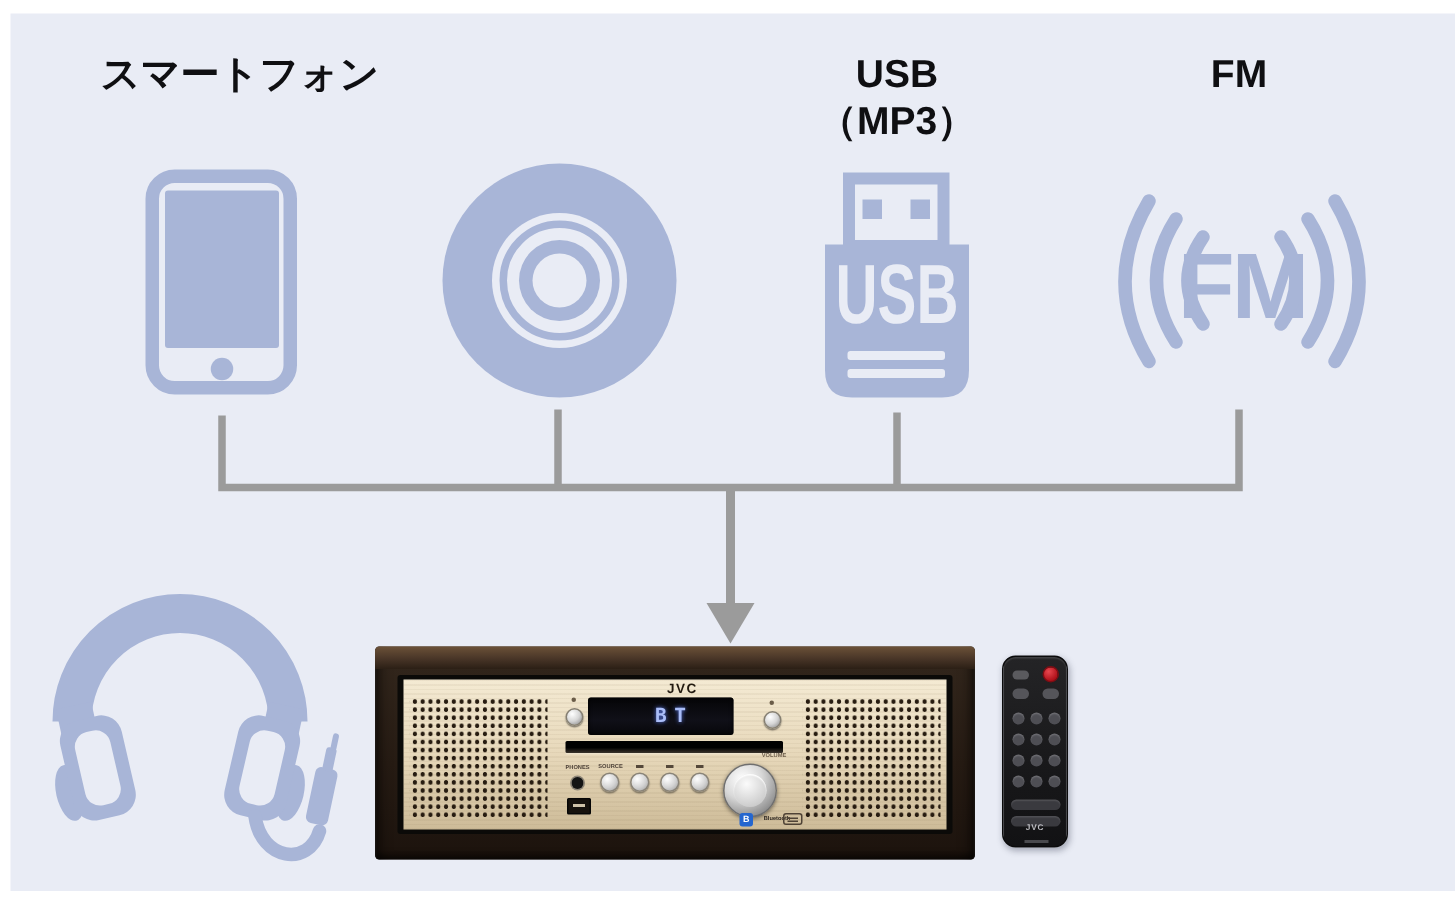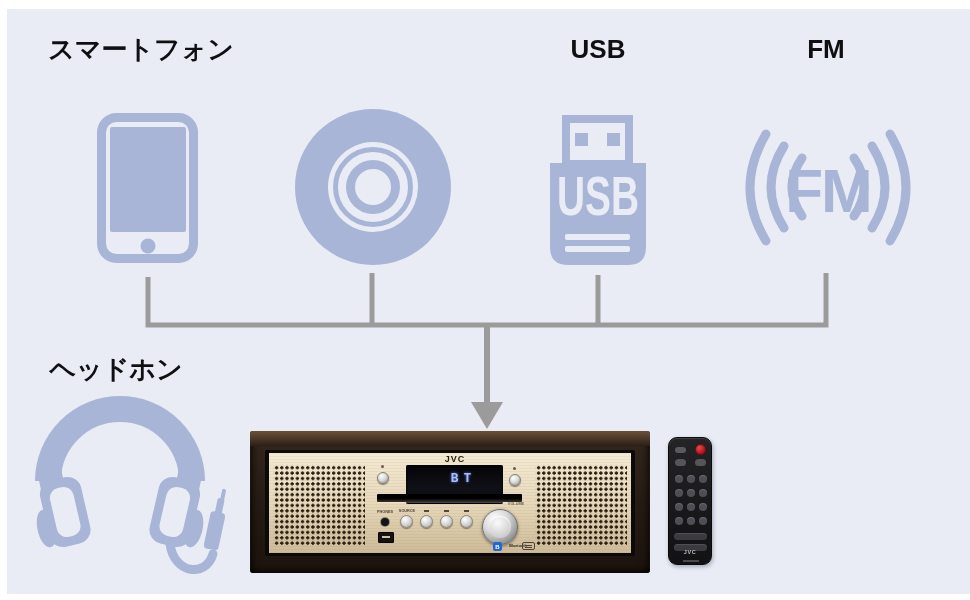--- a/index.html
+++ b/index.html
@@ -4,21 +4,21 @@
 <style>
   html,body{margin:0;padding:0;background:#ffffff;}
   #canvas{position:relative;width:970px;height:600px;background:#ffffff;overflow:hidden;
           font-family:"Liberation Sans","DejaVu Sans",sans-serif;}
   .bg{position:absolute;left:7px;top:9px;right:0;bottom:6px;background:#e9ecf5;}
 
   
   .src-label{position:absolute;top:34px;text-align:center;font-weight:bold;
              font-size:26px;line-height:31px;color:#0f0f12;letter-spacing:0;}
   .src-label .ll{height:31px;}
-  #lbl-smartphone{left:21px;width:240px;}
+  #lbl-smartphone{left:40px;width:240px;}
   #lbl-cd{left:292px;width:160px;}
   #lbl-usb{left:518px;width:160px;}
   #lbl-fm{left:716px;width:220px;}
   #lbl-headphones{position:absolute;left:16px;top:352px;width:200px;text-align:center;
                   font-weight:bold;font-size:26px;color:#0f0f12;}
 
   .icon-svg{position:absolute;}
   #icon-phone{left:95px;top:110px;}
   #icon-cd{left:294px;top:108px;}
   #icon-usb{left:545px;top:108px;}
@@ -37,21 +37,21 @@
   .panel{position:absolute;left:19px;top:22px;width:362px;height:100px;
      background:linear-gradient(180deg,#f4ead3 0%,#e7d8ba 50%,#cdbb98 100%);}
   .panel:after{content:"";position:absolute;inset:0;
      background:repeating-linear-gradient(0deg,rgba(120,100,70,.07) 0 1px,transparent 1px 3px);}
   .grille{position:absolute;top:33px;width:92px;height:81px;
      background-image:radial-gradient(circle,#271c11 1.35px,rgba(0,0,0,0) 1.65px);
      background-size:5.2px 5.4px;background-position:1px 1px;}
   .gl{left:23px;} .gr{left:285px;}
   .brand{position:absolute;left:185px;top:23px;width:40px;text-align:center;
      font-size:9px;font-weight:bold;color:#221a10;letter-spacing:1px;}
-  .display{position:absolute;left:156px;top:34px;width:97px;height:39px;border-radius:2px;
+  .display{position:absolute;left:142px;top:34px;width:97px;height:25px;border-radius:2px;
      background:linear-gradient(180deg,#050507,#101018 60%,#07070a);
      box-shadow:inset 0 0 3px #000;}
   .disp-text{position:absolute;left:18px;right:0;top:0;text-align:center;line-height:25px;
      font-family:"DejaVu Sans Mono",monospace;font-size:13px;font-weight:bold;
      color:#aabdf8;letter-spacing:5px;text-shadow:0 0 3px #5a78e8;}
   .cbtn{position:absolute;width:12px;height:12px;border-radius:50%;
      background:radial-gradient(circle at 35% 30%,#ffffff,#d6d6d6 50%,#9a9a9a 85%);
      box-shadow:0 1px 1px rgba(0,0,0,.45);border:1px solid #857f72;box-sizing:border-box;}
   .pwr{left:127px;top:41px;} .ej{left:259px;top:43px;}
   .mark{position:absolute;width:3px;height:3px;border-radius:50%;background:#6a5c48;}
@@ -123,25 +123,25 @@
   </svg>
 
   <div class="src-label" id="lbl-smartphone">
     <div class="ll">スマートフォン</div>
   </div>
   <div class="src-label" id="lbl-cd">
     <div class="ll"></div>
   </div>
   <div class="src-label" id="lbl-usb">
     <div class="ll">USB</div>
+    <div class="ll">（MP3）</div>
   </div>
   <div class="src-label" id="lbl-fm">
     <div class="ll">FM</div>
   </div>
-  <div id="lbl-headphones">ヘッドホン</div>
 
   <svg class="icon-svg" id="icon-phone" width="106" height="156" viewBox="0 0 106 156">
     <rect x="6.5" y="7.5" width="92" height="141" rx="15" fill="none" stroke="#a8b5d7" stroke-width="9"></rect>
     <rect x="15" y="17" width="76" height="105" rx="2" fill="#a8b5d7"></rect>
     <circle cx="53" cy="136" r="7.5" fill="#a8b5d7"></circle>
   </svg>
 
   <svg class="icon-svg" id="icon-cd" width="158" height="158" viewBox="0 0 158 158">
     <circle cx="79" cy="79" r="78" fill="#a8b5d7"></circle>
     <circle cx="79" cy="79" r="45" fill="#e9ecf5"></circle>

